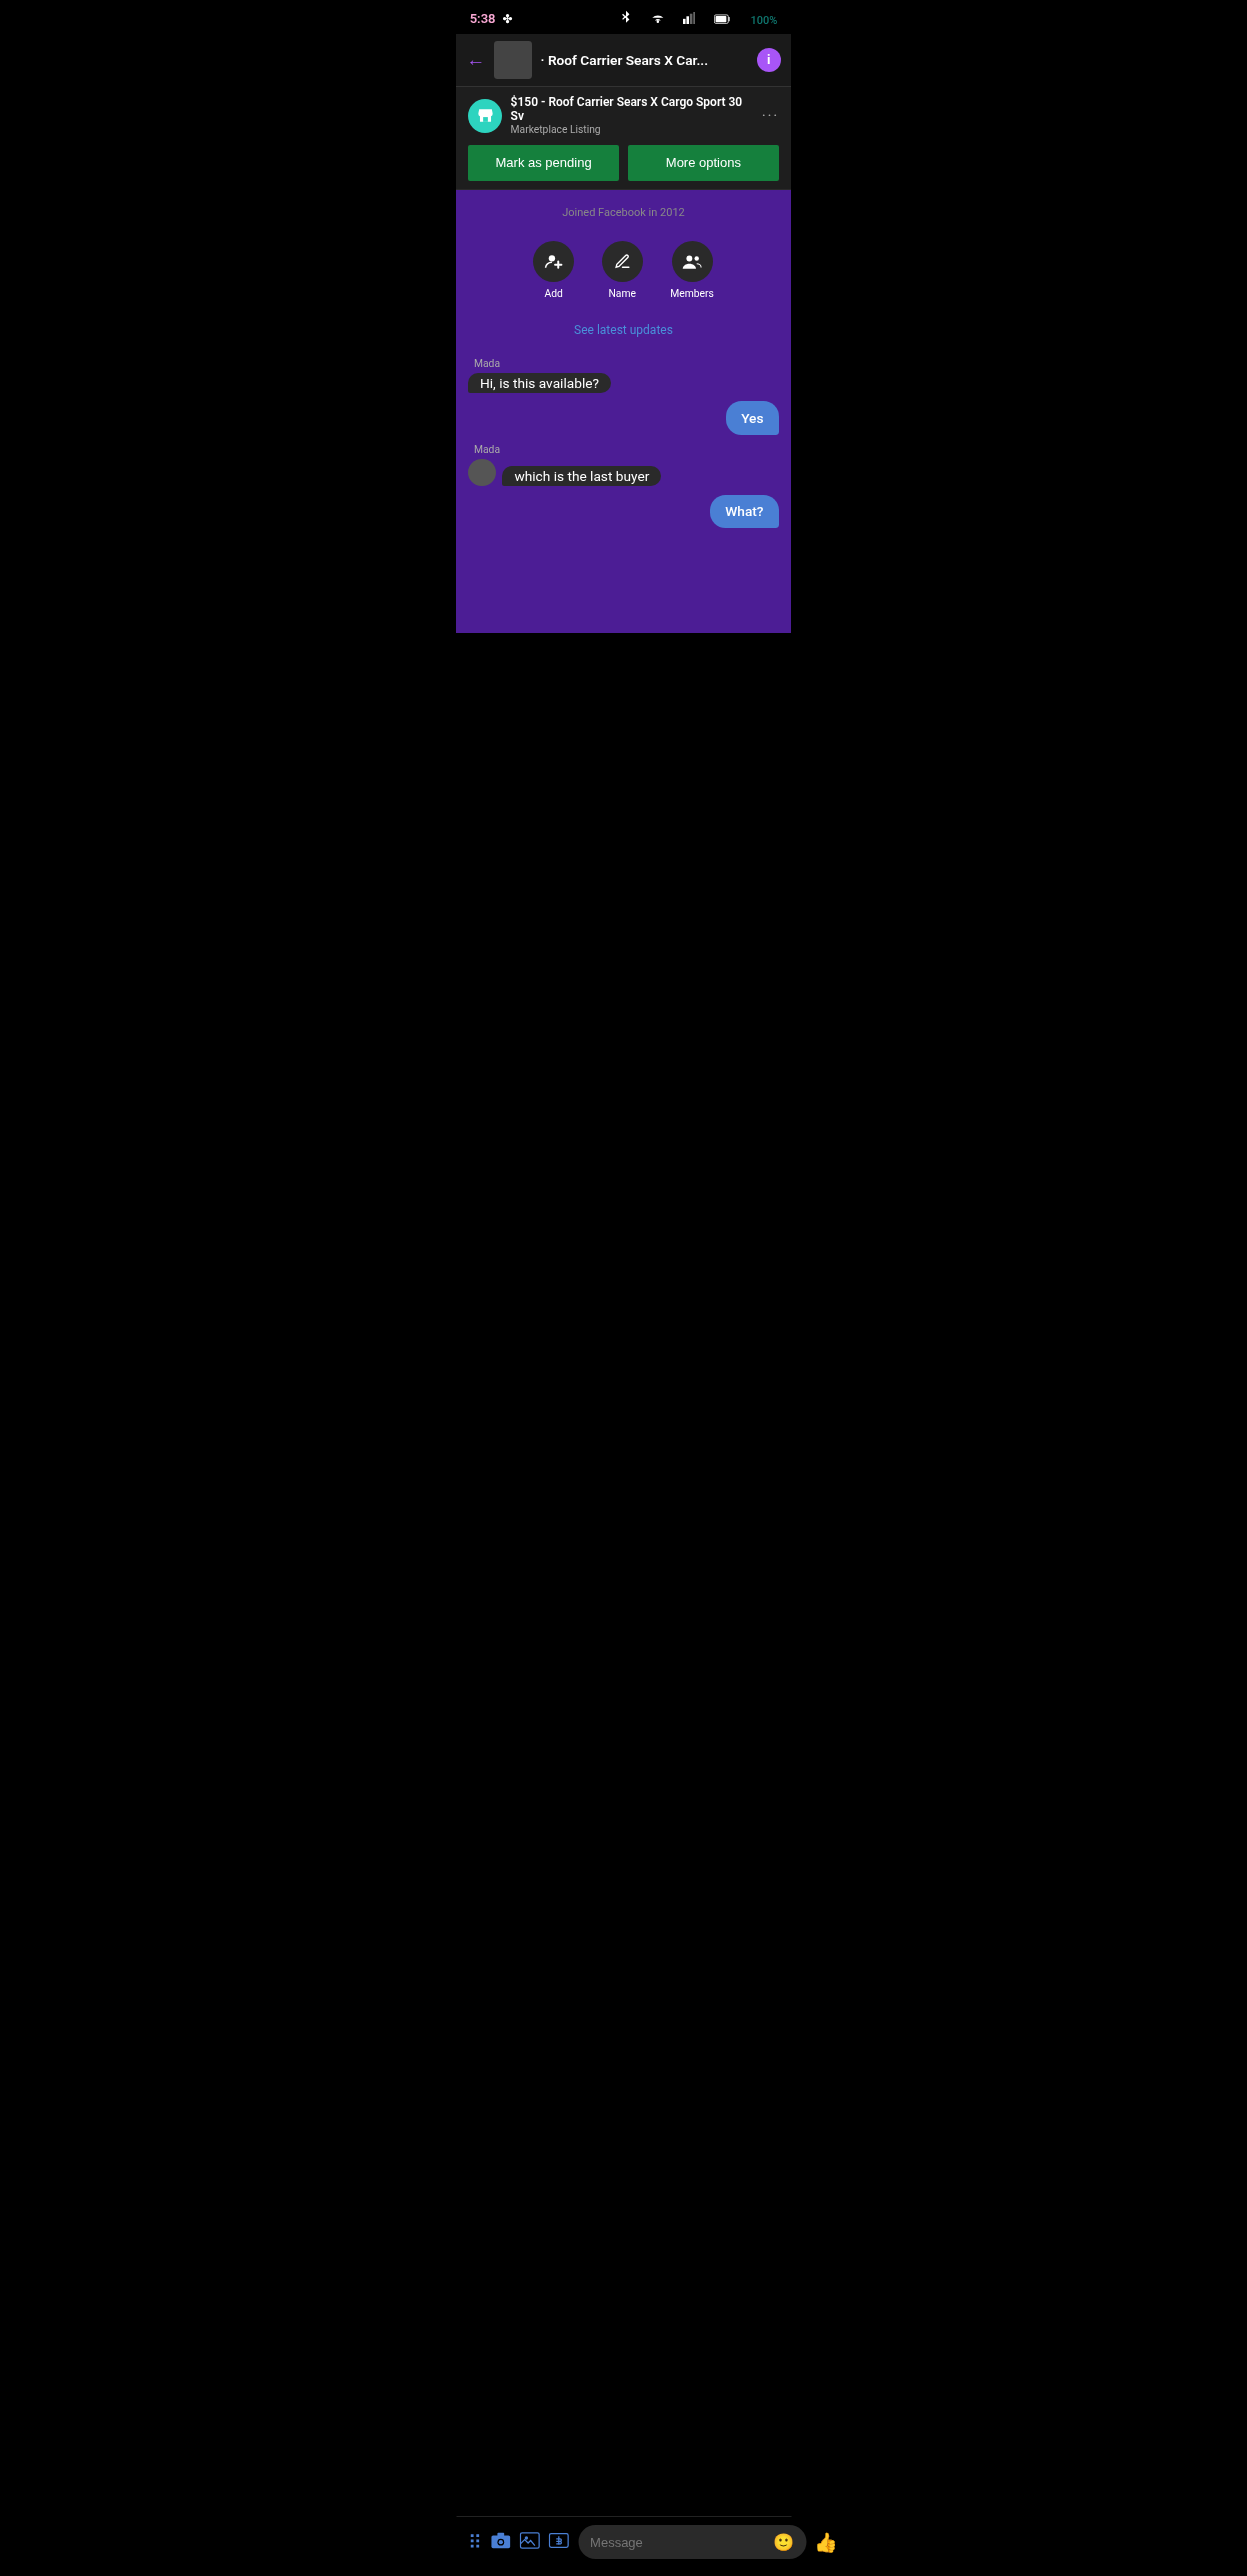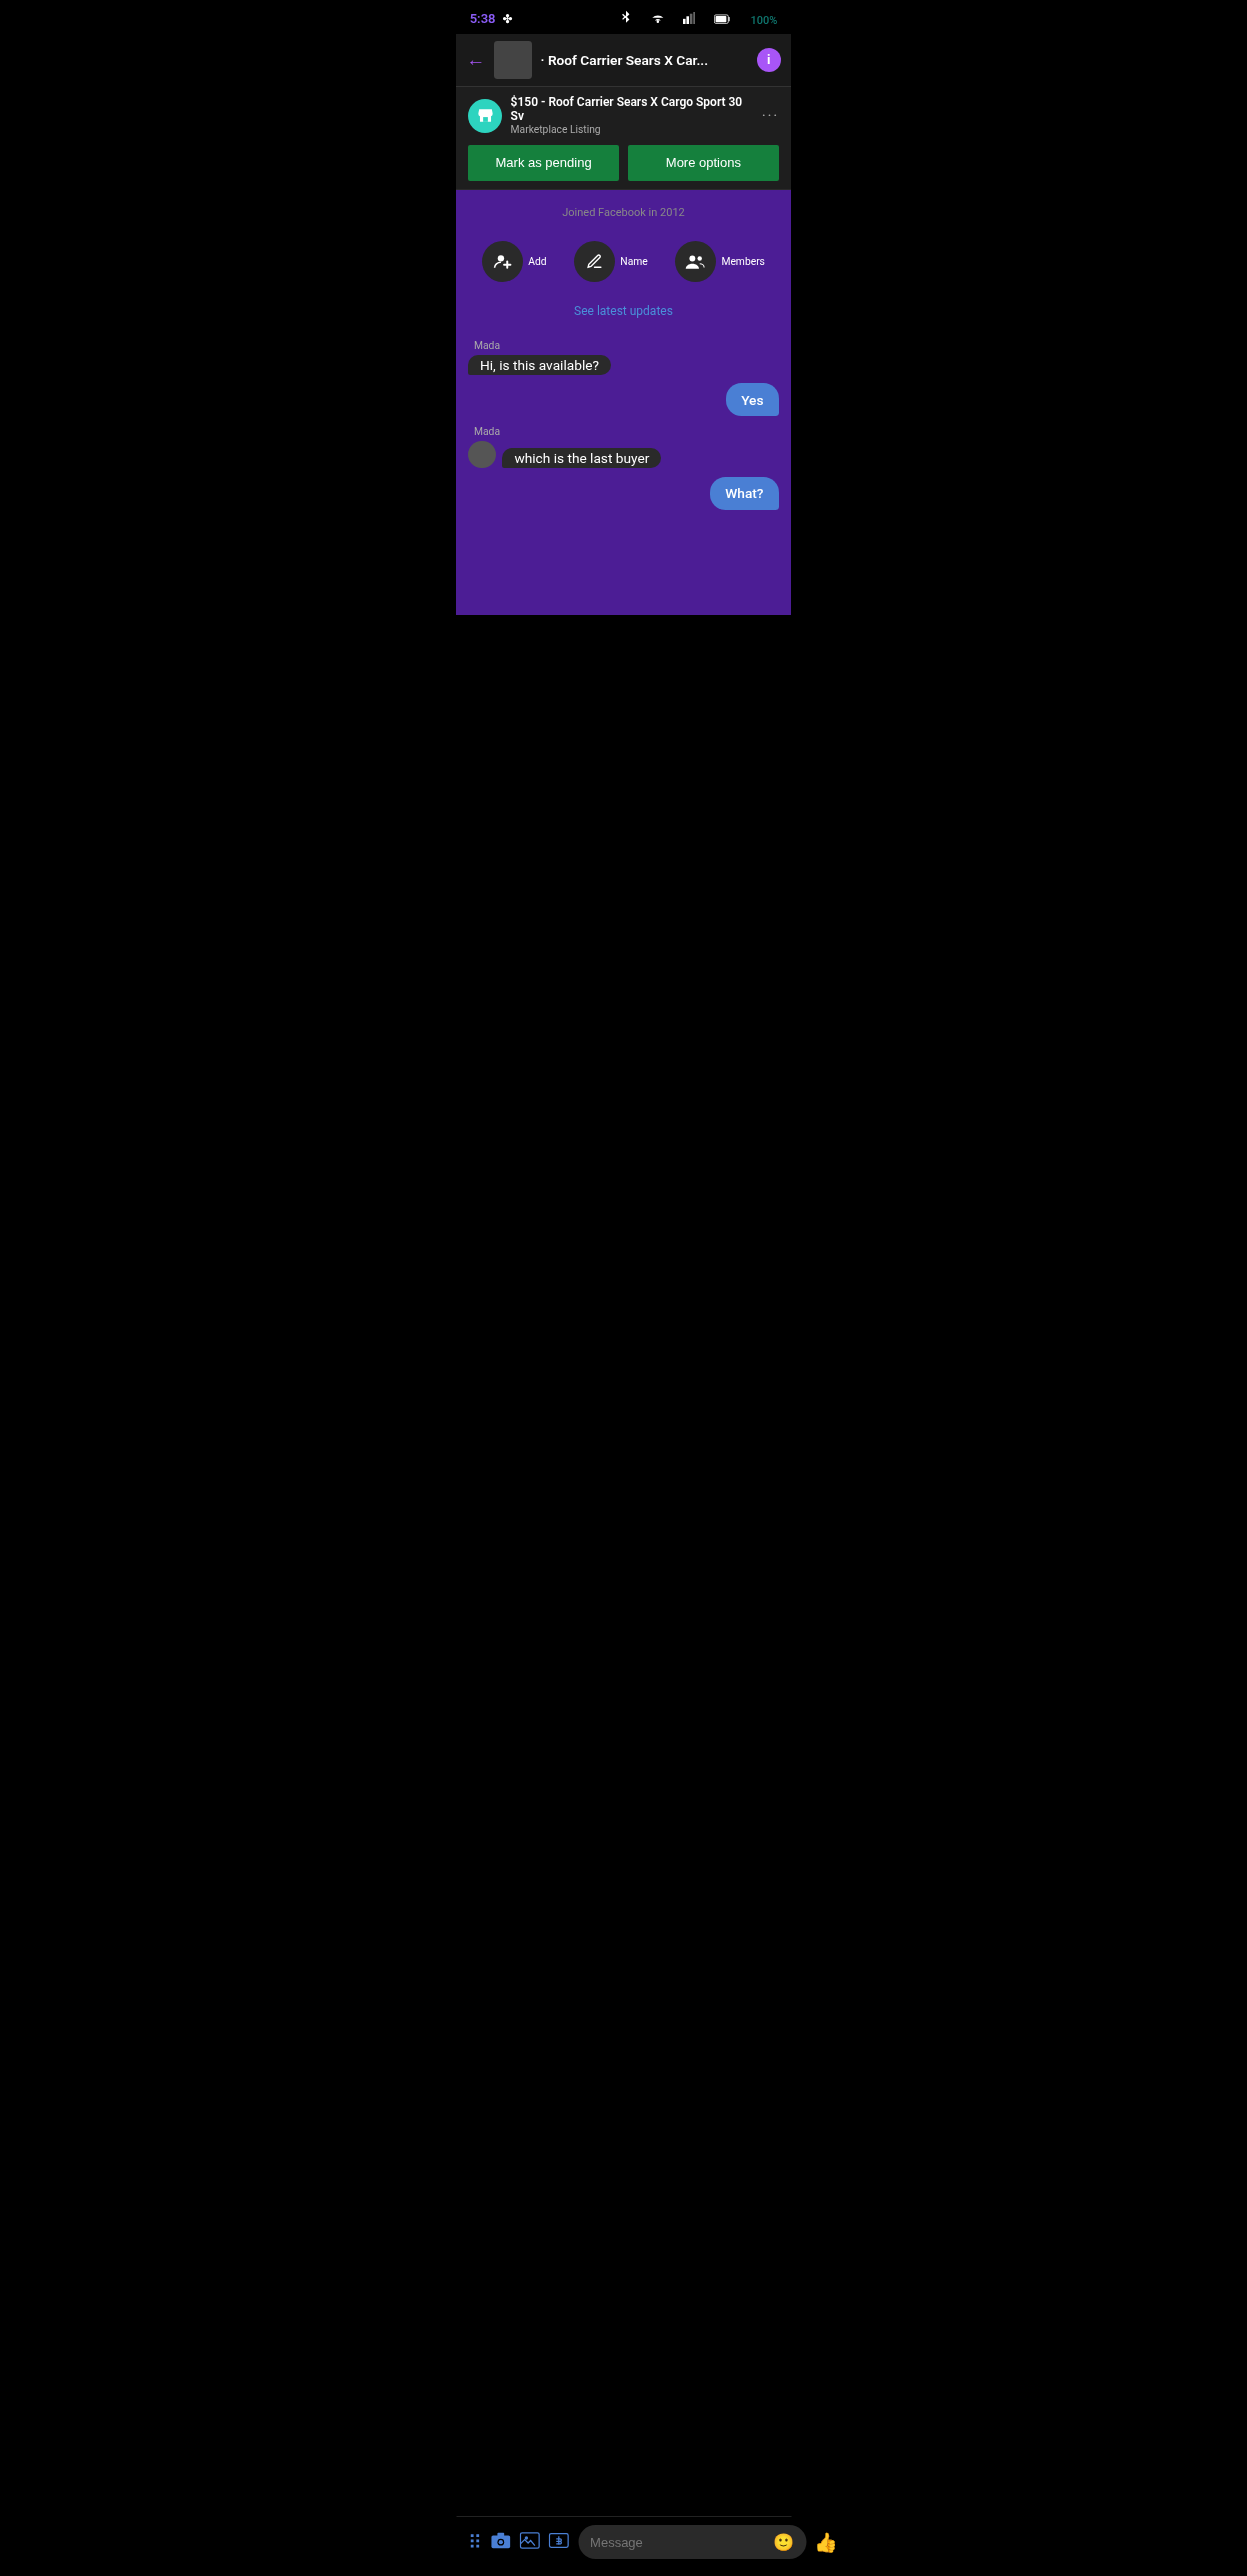--- a/index.html
+++ b/index.html
@@ -23,21 +23,21 @@
       height: 34px;
     }
     .status-left {
       display: flex;
       align-items: center;
       gap: 6.9px;
     }
     .status-time {
       font-size: 13px;
       font-weight: 600;
-      color: #8b5cf6;
+      color: #f9a8d4;
     }
     .status-fan {
       font-size: 12px;
       color: #fff;
     }
     .status-right {
       display: flex;
       align-items: flex-end;
       gap: 19px;
       font-size: 12px;
@@ -171,20 +171,21 @@
 
     
     .group-actions {
       display: flex;
       justify-content: center;
       gap: 27.5px;
       margin: 8.6px 0;
     }
     .group-action {
       display: flex;
+      flex-direction: column;
       align-items: center;
       gap: 5.2px;
     }
     .group-action-icon {
       width: 41px;
       height: 41px;
       background: #2a2a2a;
       border-radius: 50%;
       display: flex;
       align-items: center;

